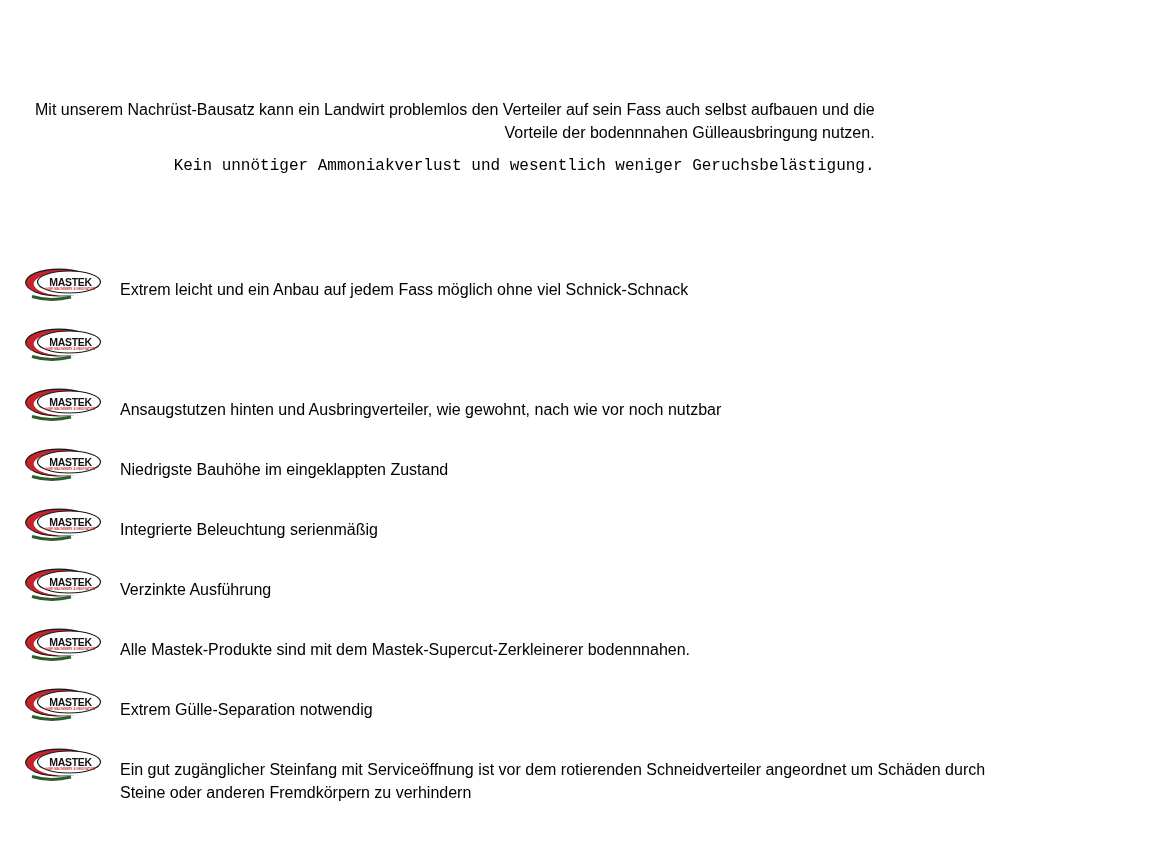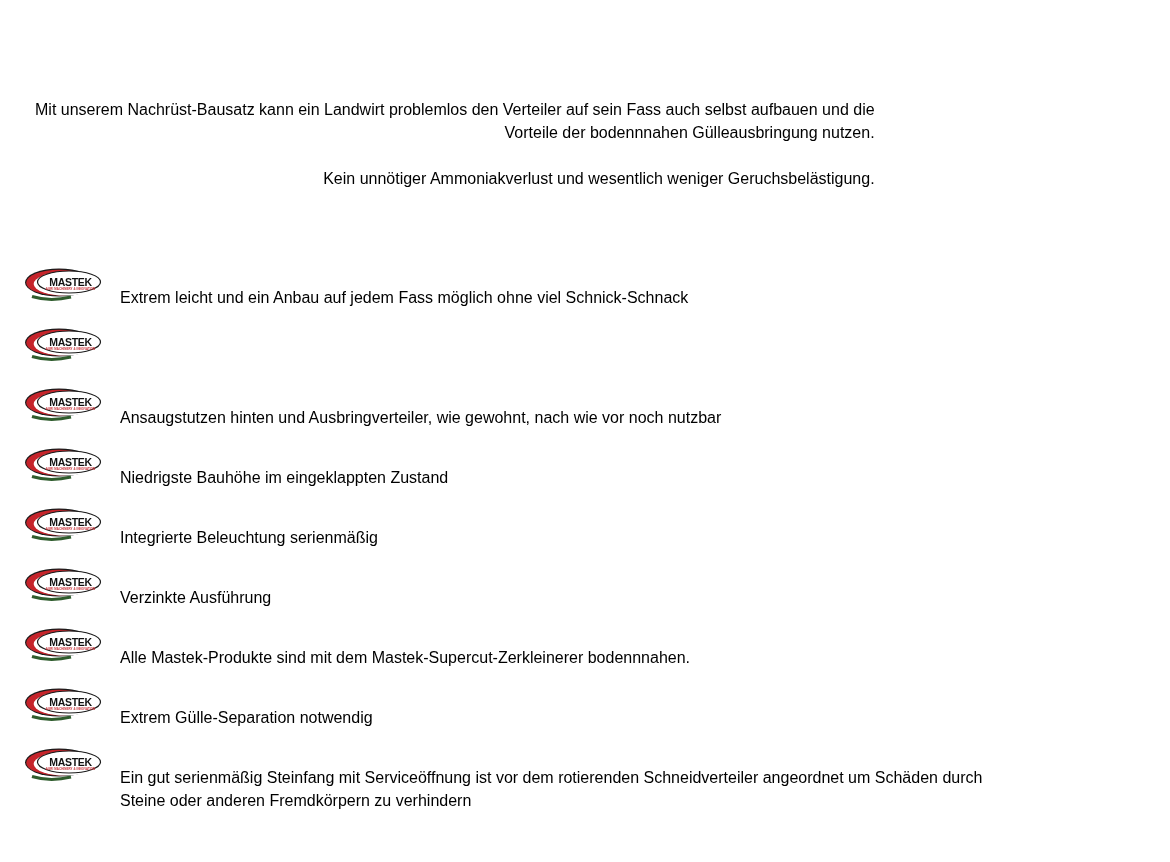--- a/index.html
+++ b/index.html
@@ -15,41 +15,41 @@
   .pre { white-space: pre; margin: 0; }
 
   .intro {
     position: absolute;
     left: 35px;
     top: 98px;
     font-size: 16px;
     line-height: 23px;
     text-align: right;
   }
-  .intro p + p { margin-top: 23px; }
+  .intro p + p { margin-top: 11px; font-family: Liberation Mono, monospace; }
 
   .bullets {
     position: absolute;
     left: 25px;
     top: 268px;
   }
   .row {
     display: flex;
     align-items: flex-start;
     height: 60px;
   }
   .row:last-child { height: auto; }
   .logo {
     width: 78px;
     height: 35px;
     flex: 0 0 78px;
   }
   .btext {
     margin-left: 17px;
-    margin-top: 18px;
+    margin-top: 10px;
     font-size: 16px;
     line-height: 23px;
   }
   .defs-svg { position: absolute; width: 0; height: 0; overflow: hidden; }
 </style>
 </head>
 <body>
 
 <svg class="defs-svg" aria-hidden="true">
   <symbol id="mastek-logo" viewBox="0 0 78 35">
@@ -123,17 +123,17 @@
     <svg class="logo" viewBox="0 0 78 35">
         <use href="#mastek-logo" xlink:href="#mastek-logo"></use>
       </svg>
     <div class="btext pre">Extrem Gülle-Separation notwendig</div>
   </div>
 
   <div class="row">
     <svg class="logo" viewBox="0 0 78 35">
         <use href="#mastek-logo" xlink:href="#mastek-logo"></use>
       </svg>
-    <div class="btext pre">Ein gut serienmäßig Steinfang mit Serviceöffnung ist vor dem rotierenden Schneidverteiler angeordnet um Schäden durch
+    <div class="btext pre">Ein gut zugänglicher Steinfang mit Serviceöffnung ist vor dem rotierenden Schneidverteiler angeordnet um Schäden durch
 Steine oder anderen Fremdkörpern zu verhindern</div>
   </div>
 
 </div>
 
 </body></html>

